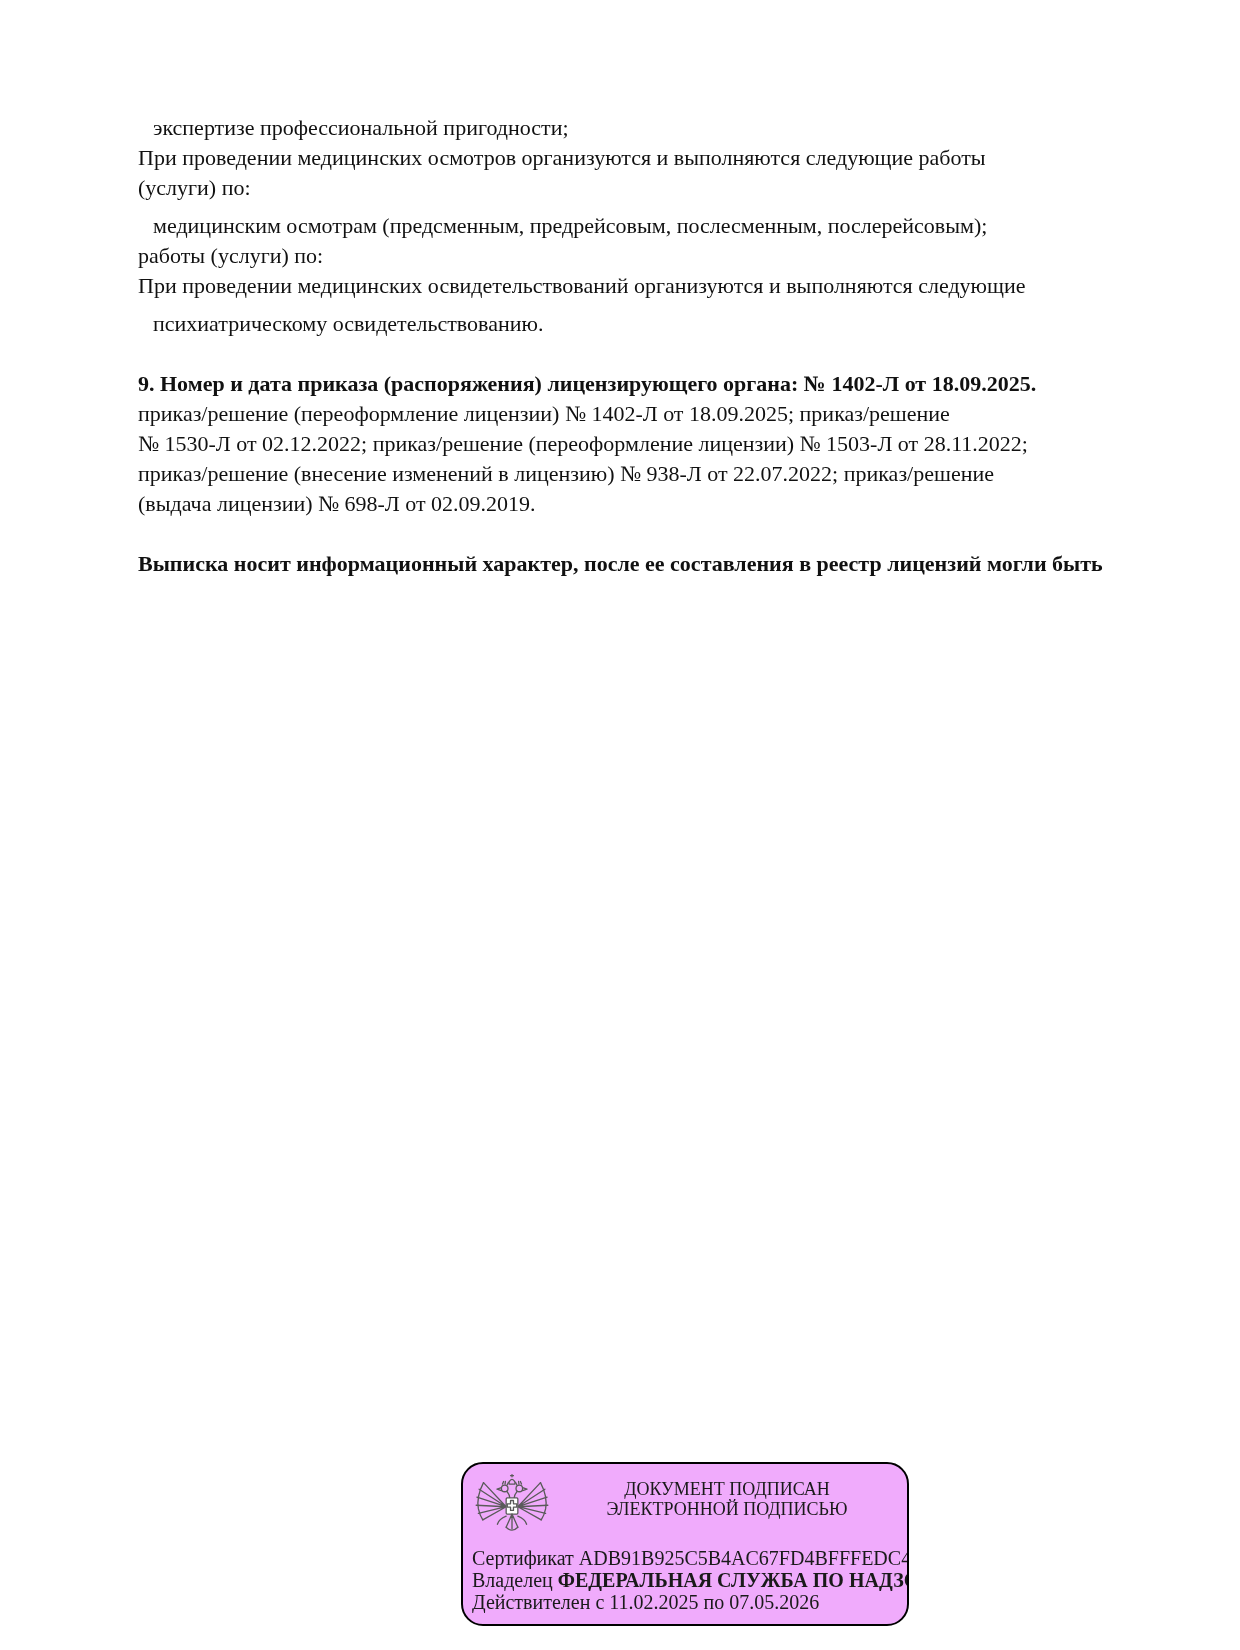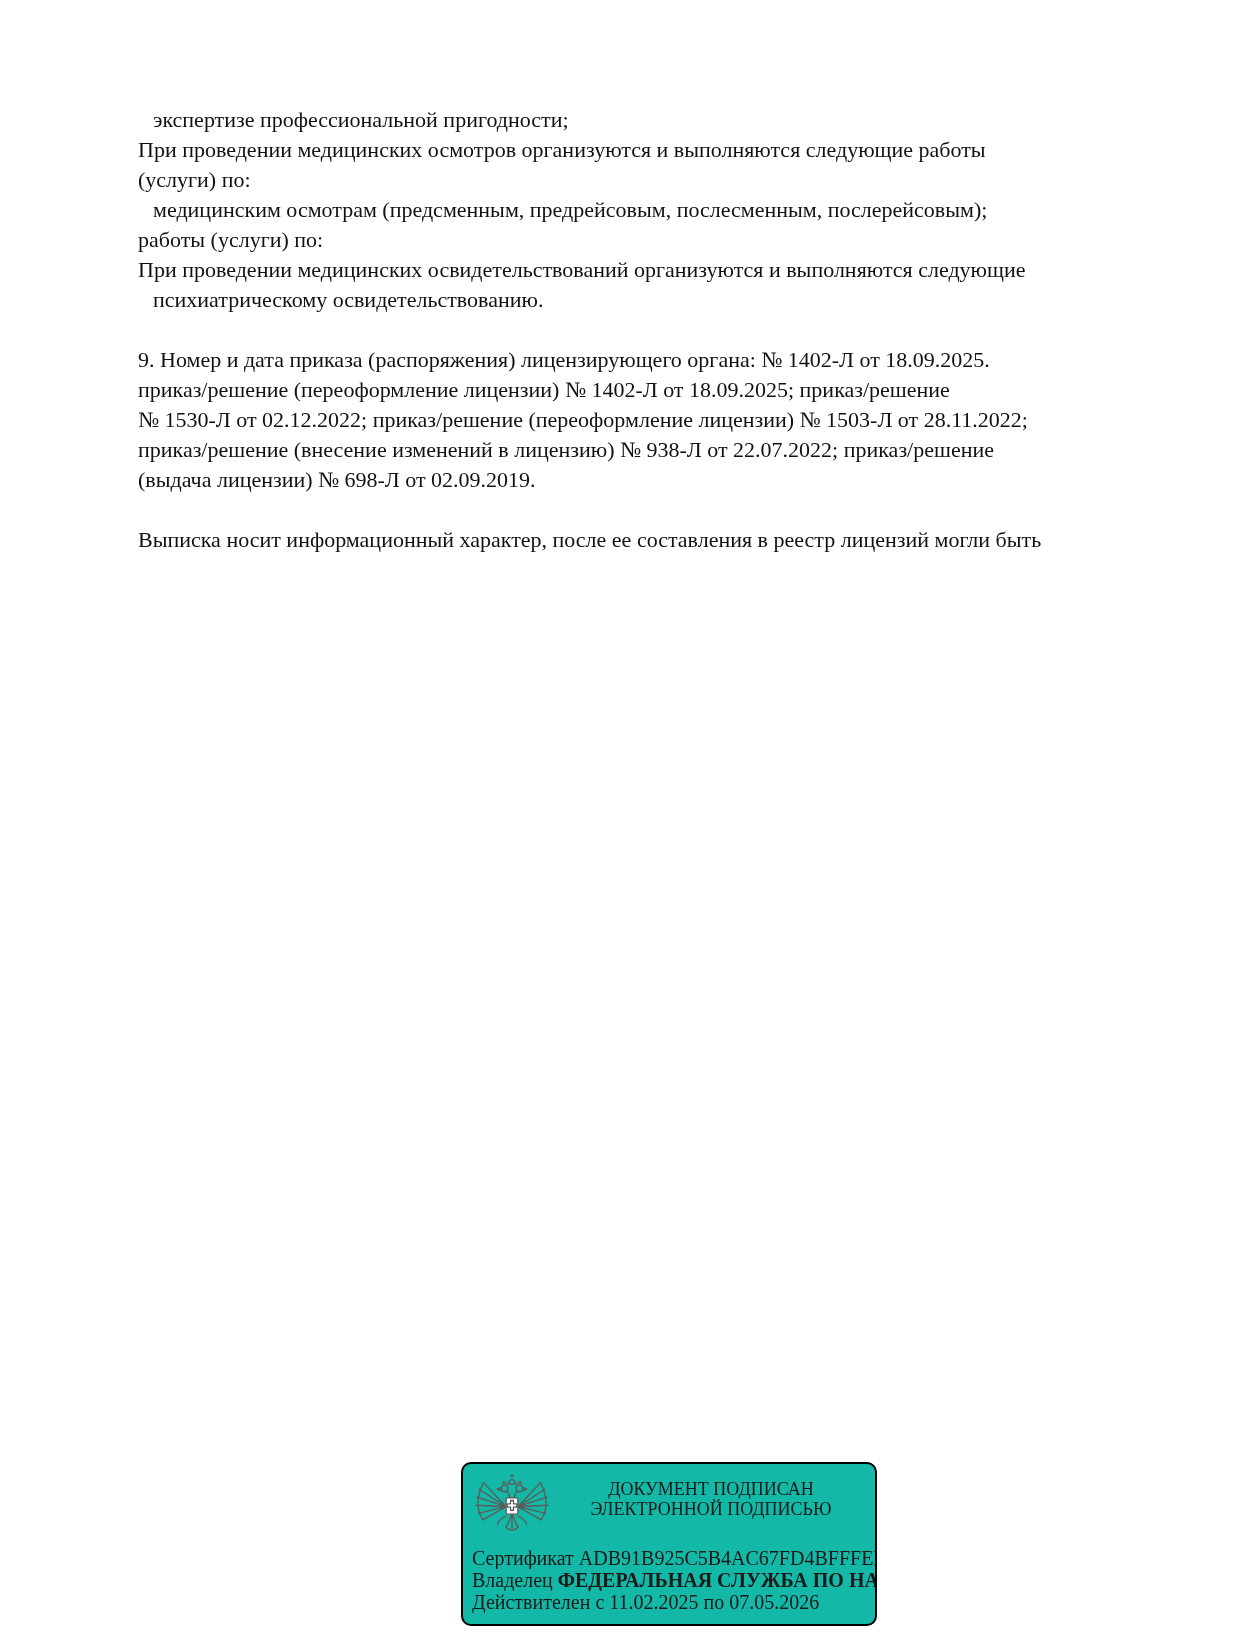--- a/index.html
+++ b/index.html
@@ -22,33 +22,33 @@
     left: 138px;
     top: 105px;
     width: 1012px;
     font-size: 22px;
     line-height: 30px;
   }
   .ln {
     white-space: nowrap;
     height: 30px;
   }
-  .ln.indent { padding-left: 15px; }
-  .ln.gap    { margin-top: 30px; }
+  .ln.indent { padding-left: 15px; margin-top: 8px; }
+  .ln.gap    { margin-top: 30px; font-weight: bold; }
   
   .stamp {
     position: absolute;
     left: 461px;
     top: 1462px;
-    width: 416px;
+    width: 448px;
     height: 164px;
     box-sizing: border-box;
     border: 2.5px solid #000000;
-    border-radius: 10px;
-    background: #14b8a6;
+    border-radius: 22px;
+    background: #f0abfc;
     overflow: hidden;
   }
   .stamp .eagle {
     position: absolute;
     left: 11px;
     top: 5px;
     width: 76px;
     height: 74px;
   }
   .stamp-title {

